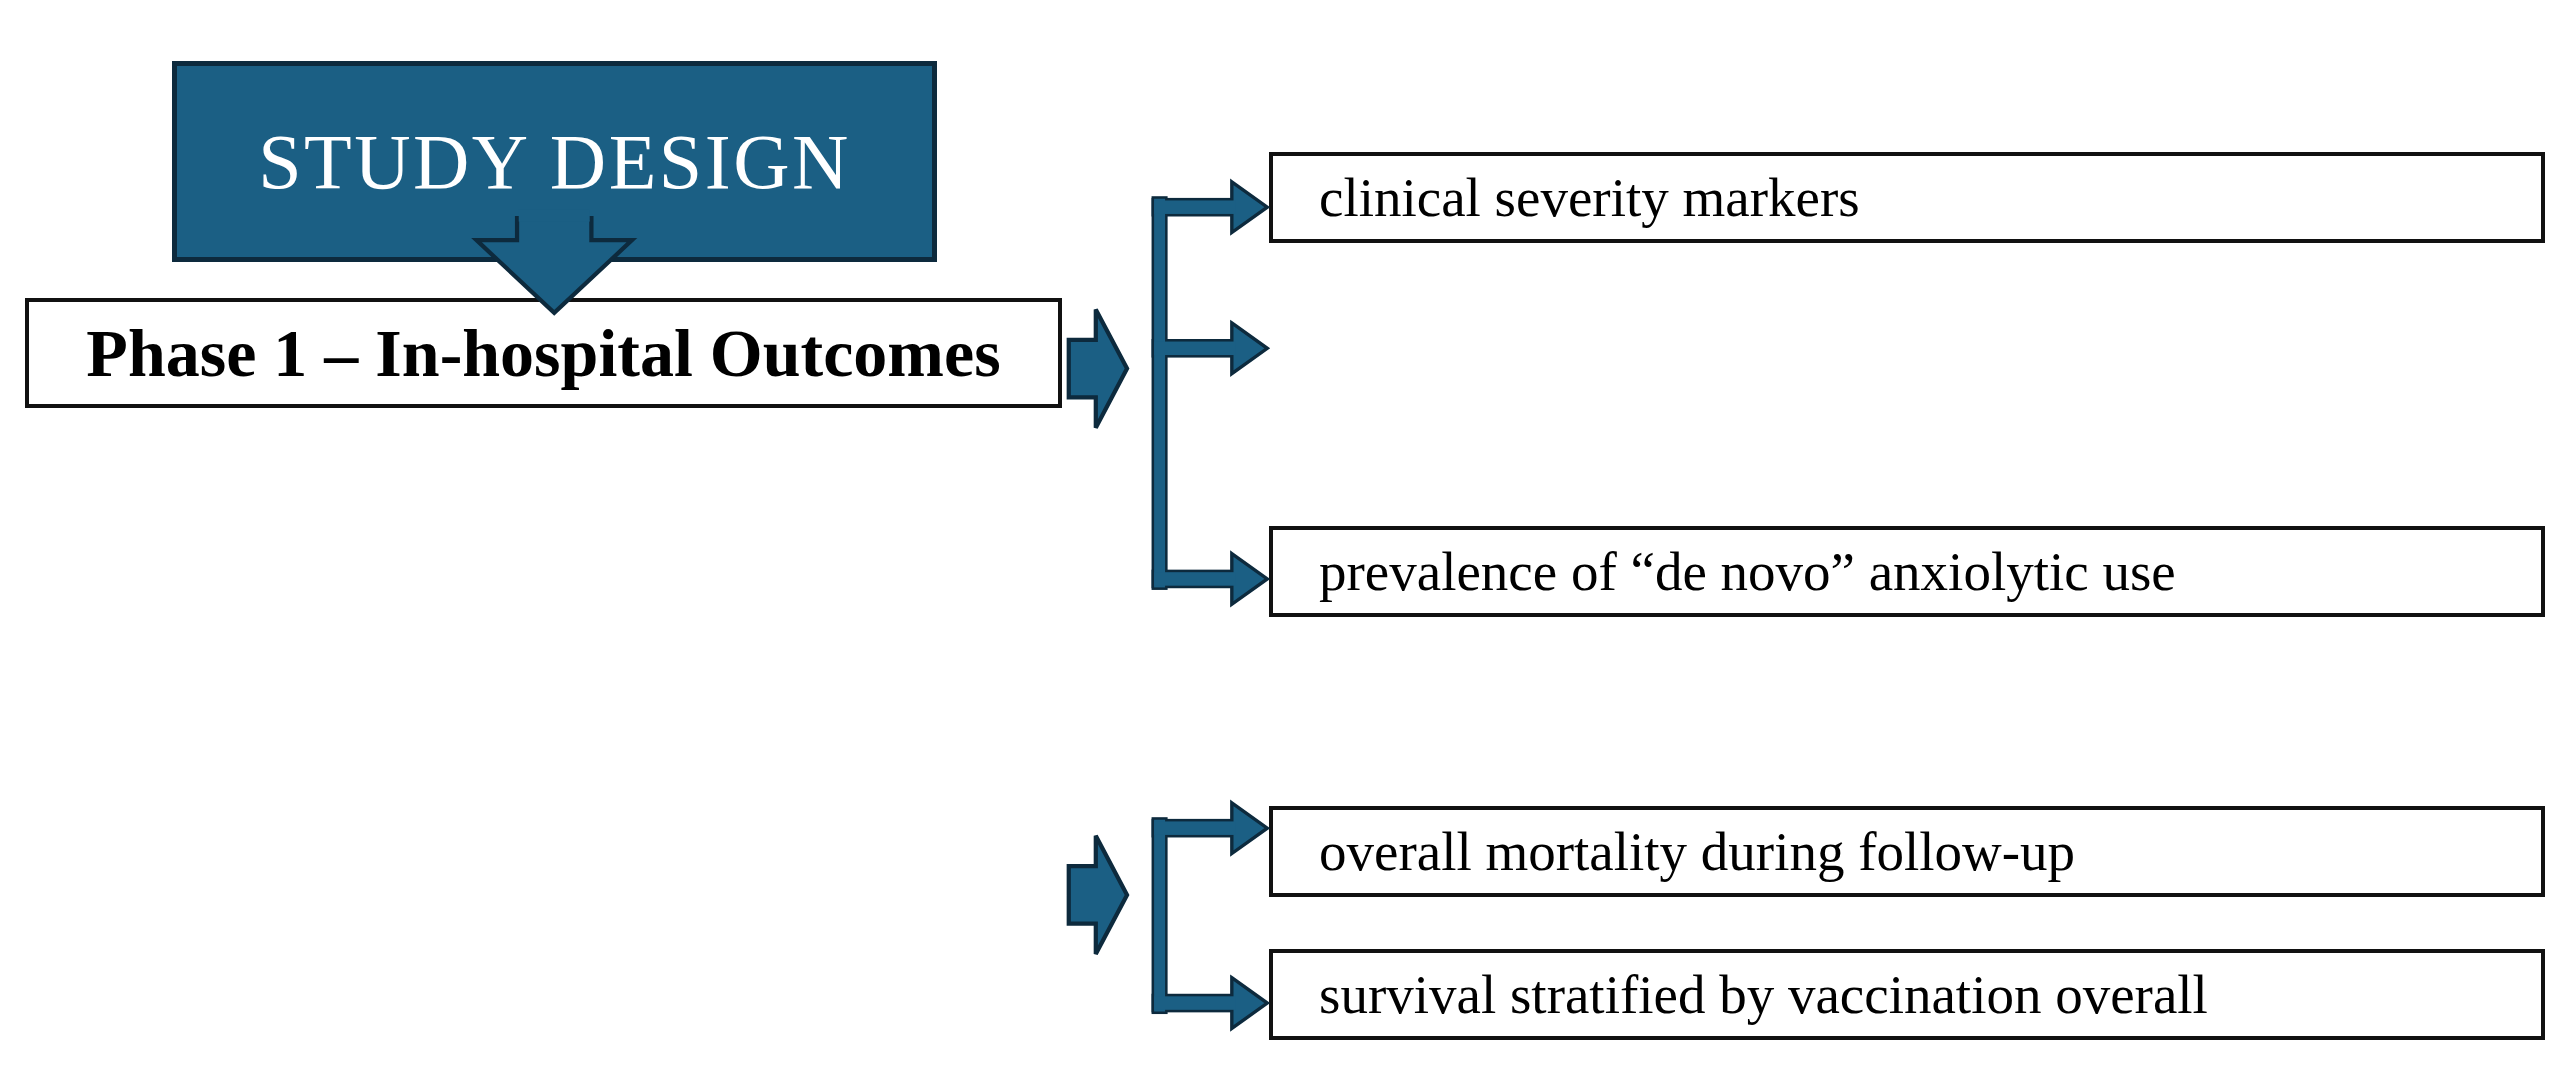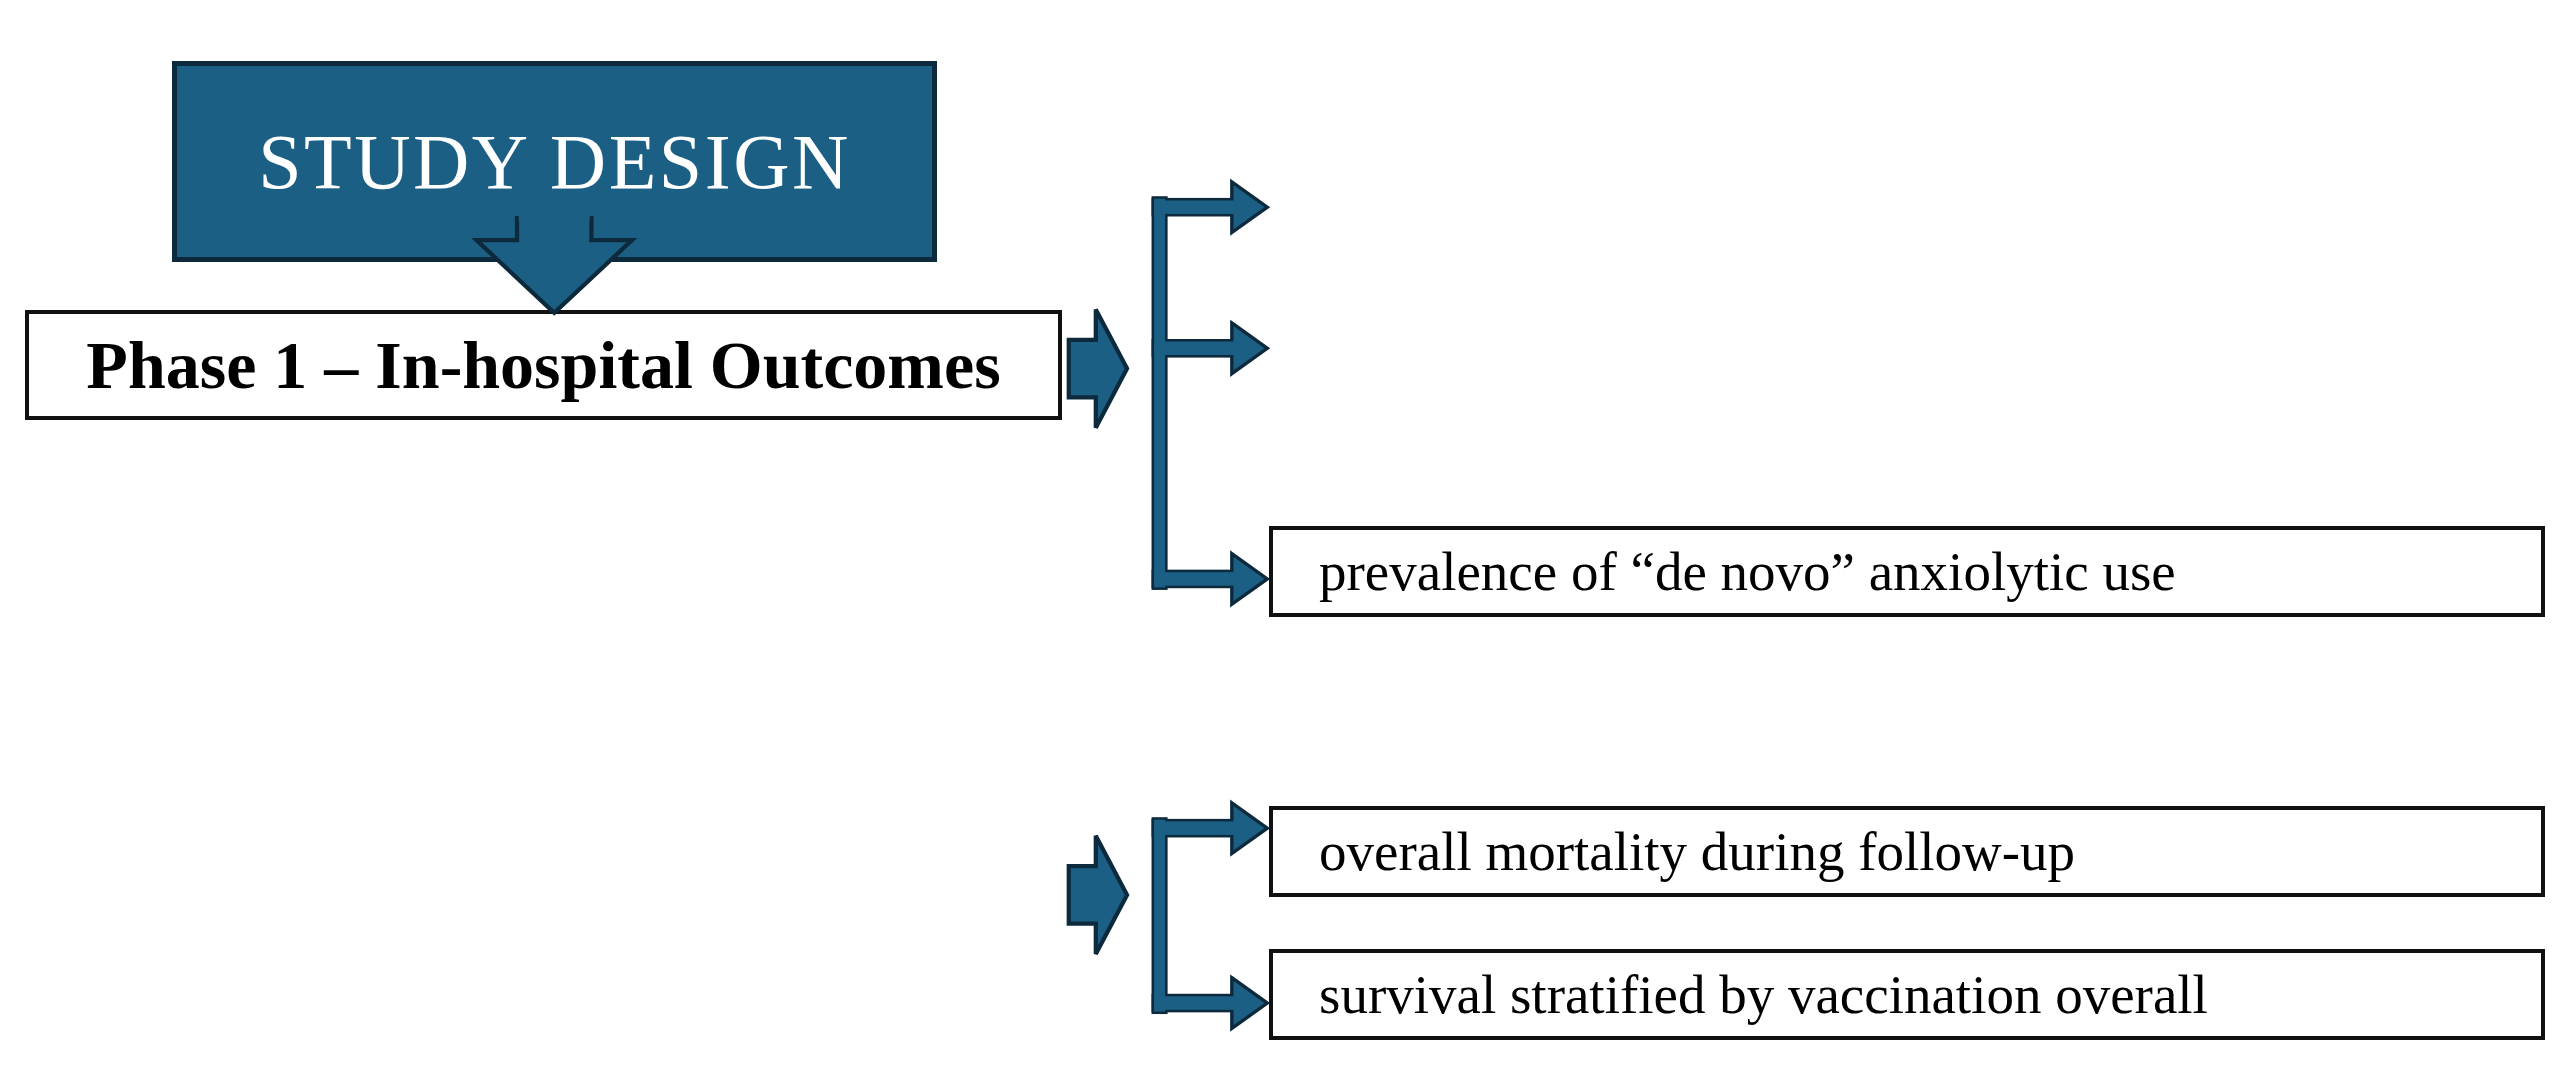--- a/index.html
+++ b/index.html
@@ -29,21 +29,21 @@
     width:1037px; height:110px;
     box-sizing:border-box;
     background:#ffffff;
     border:4.2px solid #111111;
     display:flex; align-items:center; justify-content:center;
   }
   .phase-box .label {
     font-weight:bold; font-size:68px; color:#000000;
     white-space:nowrap;
   }
-  #phase1 { top:310px; }
+  #phase1 { top:298px; }
   #phase2 { top:839px; }
   
   .outcome-box {
     position:absolute; left:1269px;
     width:1276px; height:91px;
     box-sizing:border-box;
     background:#ffffff;
     border:4.2px solid #111111;
     display:flex; align-items:center;
     padding-left:46px;
@@ -70,20 +70,23 @@
 
   <div class="study-callout">
     <span class="label">STUDY DESIGN</span>
   </div>
 
   <div class="phase-box" id="phase1">
     <span class="label">Phase 1 – In-hospital Outcomes</span>
   </div>
 
 
+  <div class="outcome-box" id="ob1">
+    <span class="label">clinical severity markers</span>
+  </div>
   <div class="outcome-box" id="ob3">
     <span class="label">prevalence of “de novo” anxiolytic use</span>
   </div>
   <div class="outcome-box" id="ob4">
     <span class="label">overall mortality during follow-up</span>
   </div>
   <div class="outcome-box" id="ob5">
     <span class="label">survival stratified by vaccination overall</span>
   </div>
 

